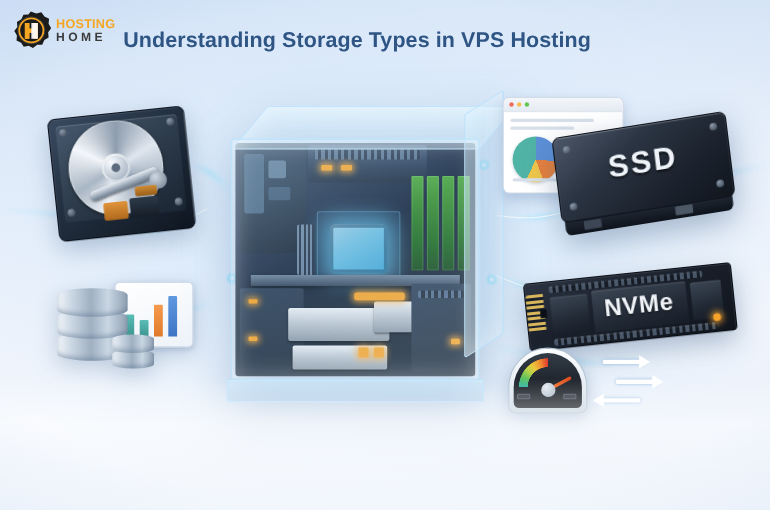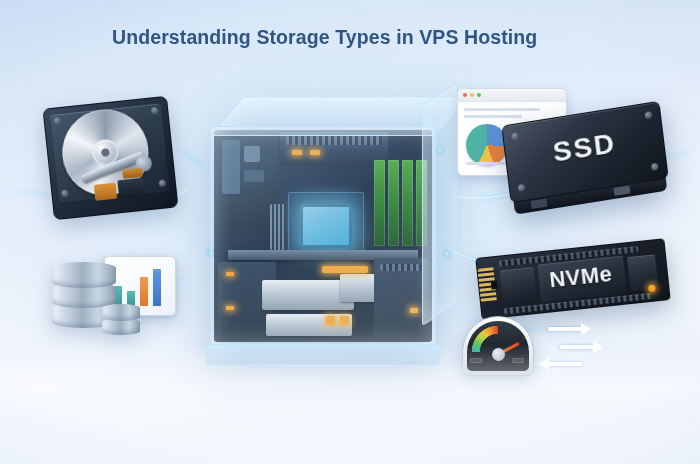--- a/index.html
+++ b/index.html
@@ -480,16 +480,32 @@
     <div class="hub"></div>
   </div>
 
   <div class="arrow right" style="left:548px; top:327px; width:34px;"></div>
   <div class="arrow right" style="left:560px; top:345px; width:34px;"></div>
   <div class="arrow left" style="left:548px; top:362px; width:34px;"></div>
 
   <div class="floor"></div>
   <div class="vignette"></div>
 
+  <div class="logo">
+    <span class="logo-mark">
+      <svg width="38" height="38" viewBox="0 0 38 38">
+        <path d="M19 1.5 L24 3.2 L28.6 2.2 L31.4 6 L35.6 8 L35.2 12.6 L37.5 16.6 L34.8 20.3 L35.2 25 L31.3 27.3 L29.4 31.6 L24.8 31.7 L21 34.6 L17 32.6 L12.6 33.6 L10.2 29.8 L6 27.8 L6.4 23.2 L4 19.2 L6.8 15.6 L6.4 10.9 L10.4 8.6 L12.3 4.3 L16.8 4.2 Z" fill="#1b1b1b"></path>
+        <circle cx="19.5" cy="18.6" r="12.2" fill="#1b1b1b" stroke="#3a3a3a" stroke-width="1"></circle>
+        <circle cx="19.5" cy="18.6" r="11" fill="none" stroke="#f5a623" stroke-width="1.6"></circle>
+        <path d="M13.6 11.8 h4.1 v5 h3.6 v-5 h4.1 v14.4 h-4.1 v-5.2 h-3.6 v5.2 h-4.1 Z" fill="#f5a623"></path>
+        <path d="M19.5 11.8 h5.9 v14.4 h-5.9 Z" fill="#ffffff" opacity=".92"></path>
+        <path d="M13.6 11.8 h4.1 v14.4 h-4.1 Z" fill="#f5a623"></path>
+      </svg>
+    </span>
+    <span class="logo-text">
+      <span class="logo-top">HOSTING</span>
+      <span class="logo-bot">HOME</span>
+    </span>
+  </div>
 
   <div class="title">Understanding Storage Types in VPS Hosting</div>
 
 </div>
 
 </body></html>

